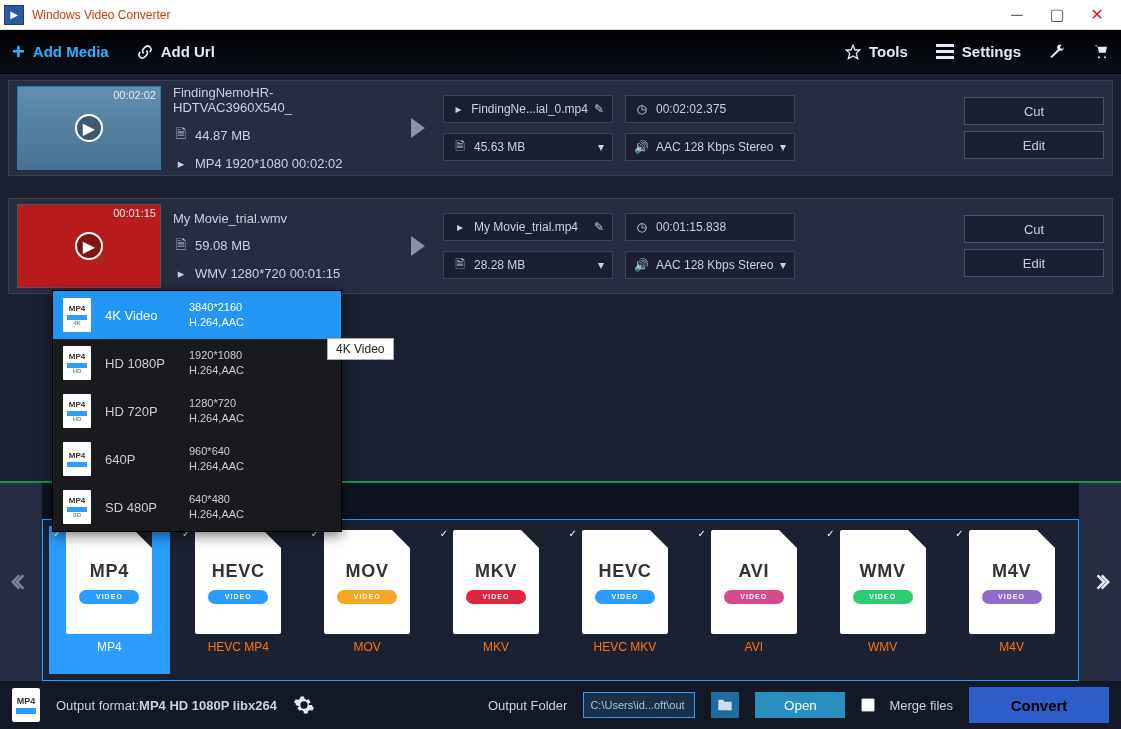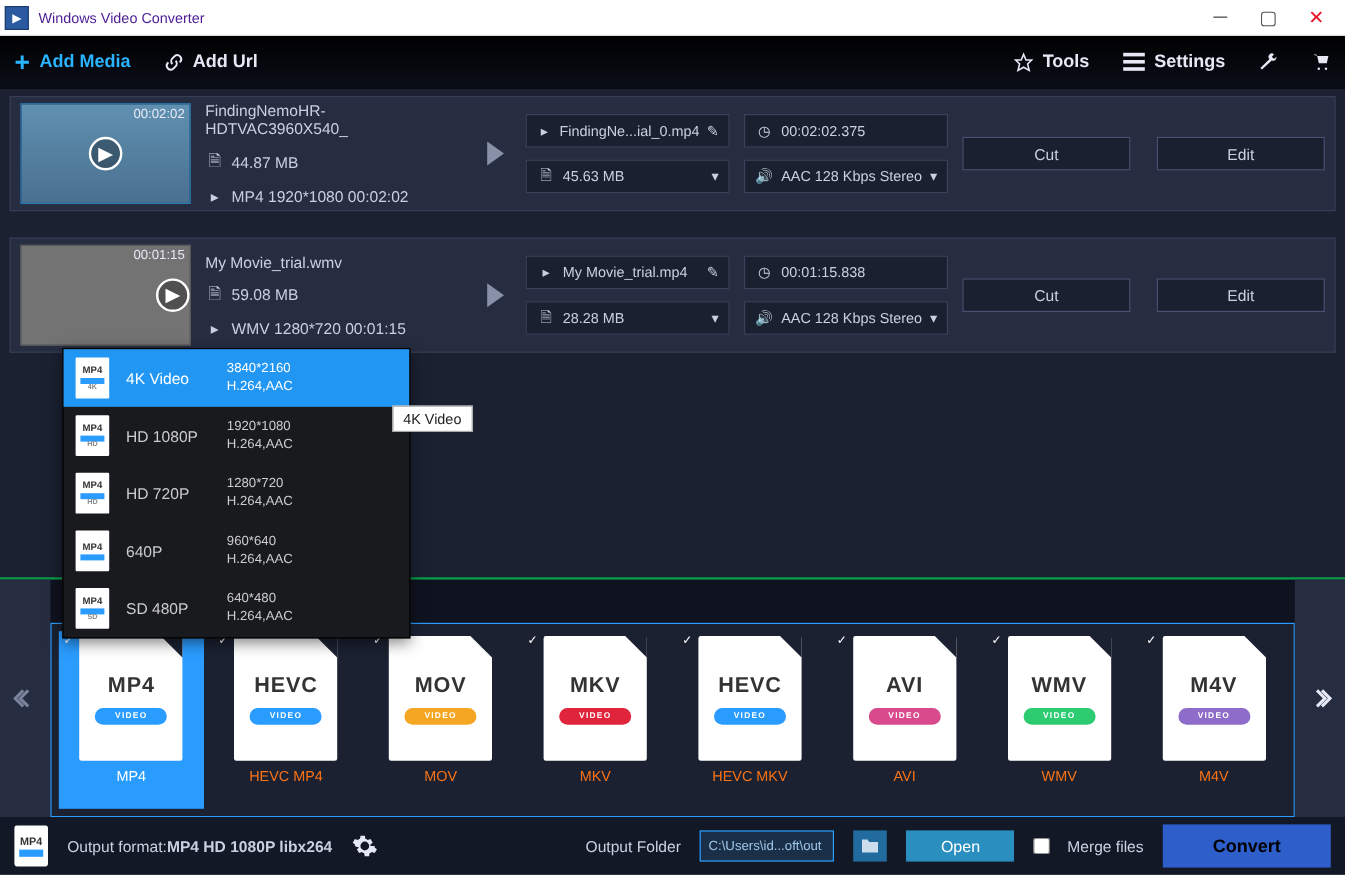--- a/index.html
+++ b/index.html
@@ -1,49 +1,49 @@
 <!DOCTYPE html>
 <html><head>
 <meta charset="utf-8">
 <style>
 * { margin: 0; padding: 0; box-sizing: border-box; font-family: 'Segoe UI', Arial, sans-serif; }
 body { width: 1121px; height: 729px; background: #f0f0f0; overflow: hidden; }
 
 .titlebar { height: 30px; background: #fff; display: flex; align-items: center; padding: 0 4px; border-bottom: 1px solid #ddd; }
 .titlebar .app-icon { width: 20px; height: 20px; background: #2c5aa0; border: 1px solid #1a3d6e; margin-right: 8px; display:flex; align-items:center; justify-content:center; color:#fff; font-size:10px; }
-.titlebar .title { font-size: 12px; color: #4c1d95; flex: 1; }
+.titlebar .title { font-size: 12px; color: #c2410c; flex: 1; }
 .titlebar .win-btn { width: 40px; height: 28px; display: flex; align-items: center; justify-content: center; cursor: pointer; color: #555; }
 
 .app { width: 100%; height: calc(100% - 30px); background: #191d2c; color: #c9d0e0; display: flex; flex-direction: column; position: relative; }
 
 .toolbar { height: 44px; background: linear-gradient(#000,#0a0e18); display: flex; align-items: center; padding: 0 12px; gap: 28px; border-bottom: 1px solid #000; }
 .toolbar .spacer { flex: 1; }
 .toolbar .tbtn { display: flex; align-items: center; gap: 8px; color: #e6e9f5; font-size: 15px; cursor: pointer; font-weight: 600; }
 .toolbar .tbtn.primary { color: #2ab4ff; }
 .toolbar .plus { font-size: 22px; font-weight: bold; }
 .toolbar .burger { display:flex; flex-direction:column; gap:3px; }
 .toolbar .burger div { width:18px; height:3px; background:#e6e9f5; }
 
 .content { flex: 1; overflow: hidden; background: #1b2131; padding: 6px 8px; }
 
 .file-row { background: #262d41; border: 1px solid #363d54; margin-bottom: 22px; height: 96px; display: flex; align-items: center; padding: 6px 8px; gap: 12px; }
 .thumb { width: 144px; height: 84px; border: 1px solid #2a7cb5; position: relative; background: #3a6080; display:flex; align-items:center; justify-content:center; }
-.thumb.wmv { border-color:#555; background:#737373;justify-content:flex-end; }
+.thumb.wmv { border-color:#555; background:#b91c1c; }
 .thumb .dur { position: absolute; top: 2px; right: 4px; font-size: 11px; color: #e6e9f5; }
 .thumb .play { width: 28px; height: 28px; border: 2px solid #fff; border-radius: 50%; display:flex; align-items:center; justify-content:center; color:#fff; background:rgba(0,0,0,.3); }
 .fmeta { width: 210px; font-size: 13px; color: #c9d0e0; display:flex; flex-direction:column; gap:12px; }
 .fmeta .row { display:flex; align-items:center; gap:6px; }
 .arrow { width: 36px; display:flex; align-items:center; }
 .arrow svg { fill:#8891a8; }
 .out-col { display:flex; flex-direction:column; gap:10px; }
 .out-name { width: 170px; height:28px; background:#1a2030; border:1px solid #3a4158; display:flex; align-items:center; padding:0 8px; font-size:12px; gap:6px; }
 .out-name .pen { margin-left:auto; }
 .dropdown { width: 170px; height:28px; background:#1a2030; border:1px solid #3a4158; display:flex; align-items:center; padding:0 8px; font-size:12px; gap:6px; cursor:pointer; }
 .dropdown .chev { margin-left:auto; }
-.btn-col { display:flex; flex-direction:row; gap:22px; margin-left:auto; }
+.btn-col { display:flex; flex-direction:column; gap:6px; margin-left:auto; }
 .btn-col button { width:140px; height:28px; background:#1a2030; border:1px solid #4a5170; color:#c9d0e0; font-size:13px; cursor:pointer; }
 
 .format-bar { background: #0f1320; height: 200px; border-top: 2px solid #0b9b4a; display:flex; }
 .nav-arrow { width: 42px; background:#262d41; display:flex; align-items:center; justify-content:center; cursor:pointer; color:#7a839c; font-size:24px; }
 .format-center { flex:1; display:flex; flex-direction:column; }
 .tabs { height:36px; display:flex; }
 .tab { padding:0 24px; display:flex; align-items:center; font-size:14px; cursor:pointer; color:#c9d0e0; }
 .tab.active { background:#262d41; }
 .cards { flex:1; display:flex; gap:8px; padding:6px; border:1px solid #2a9cff; background:#1b2131; }
 .card { flex:1; display:flex; flex-direction:column; align-items:center; cursor:pointer; position:relative; padding-top:4px; }

